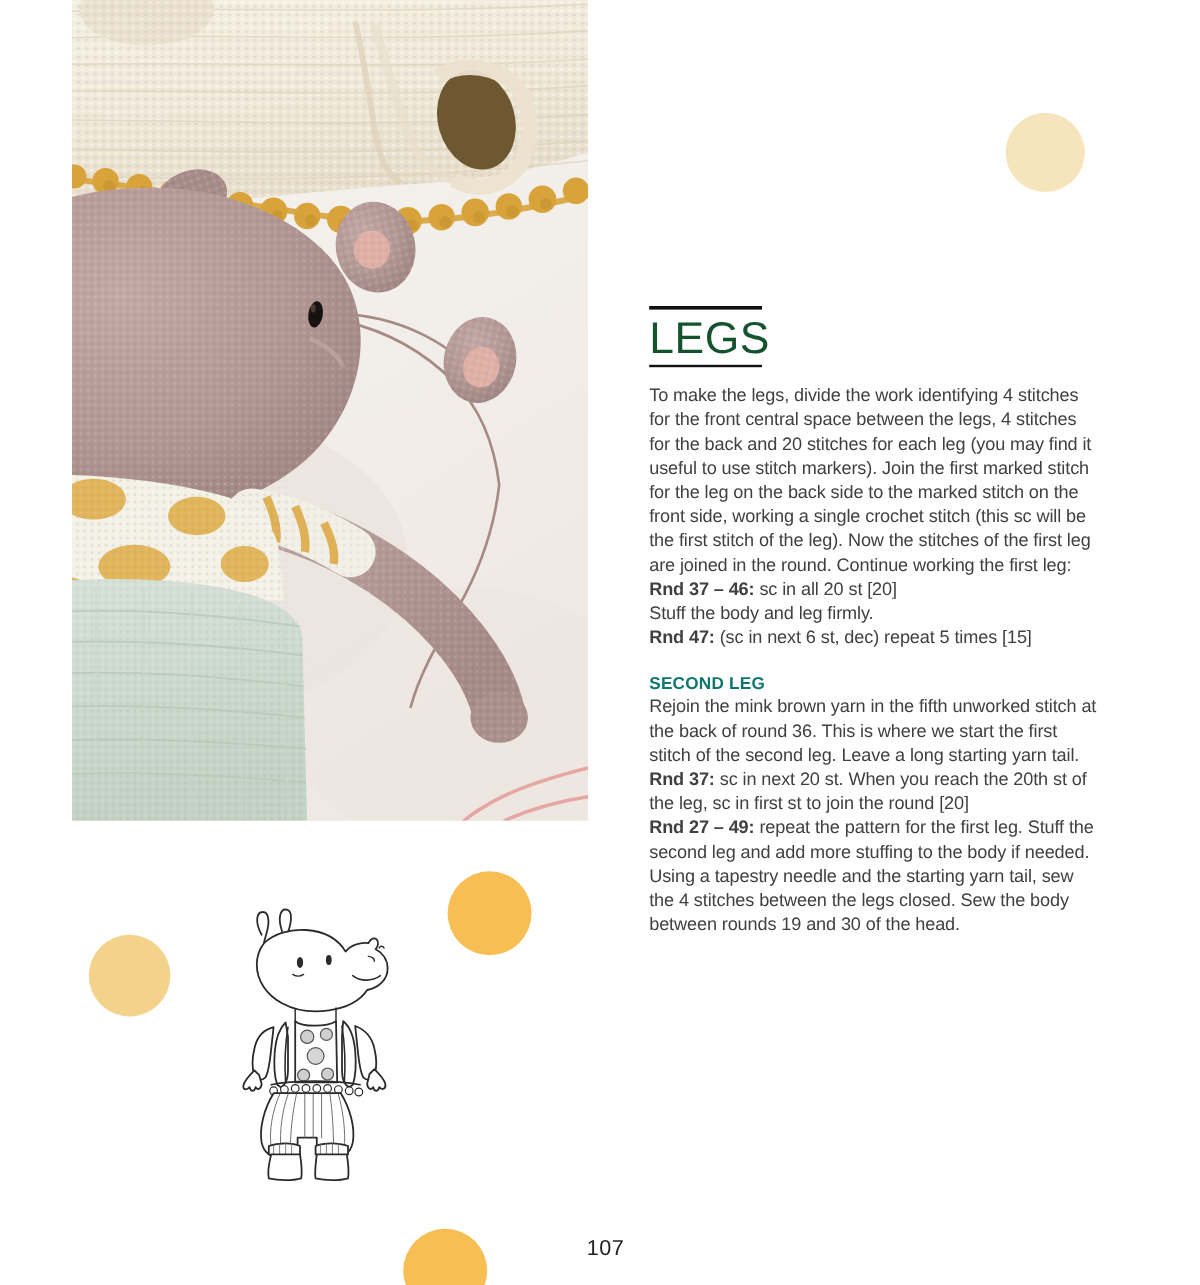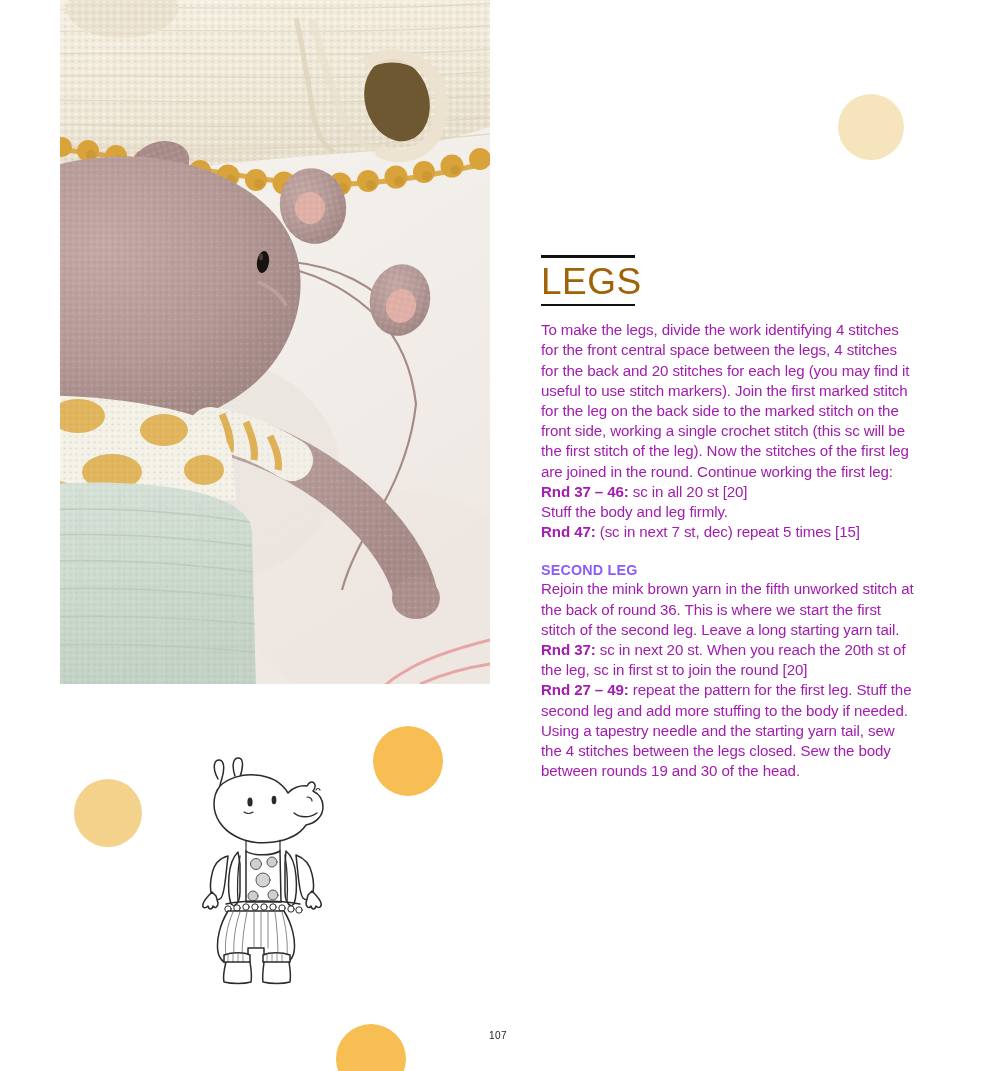--- a/index.html
+++ b/index.html
@@ -67,48 +67,48 @@
     width: 94px;
     margin-top: 1px;
   }
   #legs-title {
     font-size: 37px;
     font-weight: 400;
     letter-spacing: 0.5px;
     line-height: 1.06;
     margin: 0;
     padding: 0 0 2px 0;
-    color: #a16207;
+    color: #14532d;
   }
 
   .body-text {
     font-size: 15.1px;
     line-height: 20.2px;
     margin: 0;
-    color: #a21caf;
+    color: #404040;
     letter-spacing: -0.1px;
   }
   .body-text b, .rnd-label { font-weight: bold; }
 
   .para-gap { height: 20px; }
 
   .subhead {
     font-size: 14.3px;
     font-weight: bold;
     letter-spacing: 0.2px;
     margin: 0 0 1px 0;
-    color: #8b5cf6;
+    color: #0f766e;
   }
 
   
   #page-number {
     position: absolute;
     left: 489px;
     top: 1030px;
-    font-size: 10px;
+    font-size: 18px;
     color: #222222;
     letter-spacing: 0.4px;
   }
 </style>
 </head>
 <body>
 
 <div id="photo">
   <svg viewBox="0 0 430 684" preserveAspectRatio="none">
     <defs>
@@ -432,21 +432,21 @@
     <h1 id="legs-title">LEGS</h1>
     <div class="rule-bottom"></div>
   </div>
 
   <p class="body-text">To make the legs, divide the work identifying 4 stitches for the front central space between the legs, 4 stitches for the back and 20 stitches for each leg (you may find it useful to use stitch markers). Join the first marked stitch for the leg on the back side to the marked stitch on the front side, working a single crochet stitch (this sc will be the first stitch of the leg). Now the stitches of the first leg are joined in the round. Continue working the first leg:</p>
 
   <p class="body-text"><b class="rnd-label">Rnd 37 – 46:</b><span> sc in all 20 st [20]</span></p>
 
   <p class="body-text">Stuff the body and leg firmly.</p>
 
-  <p class="body-text"><b class="rnd-label">Rnd 47:</b><span> (sc in next 7 st, dec) repeat 5 times [15]</span></p>
+  <p class="body-text"><b class="rnd-label">Rnd 47:</b><span> (sc in next 6 st, dec) repeat 5 times [15]</span></p>
 
 
 
 
   <div class="para-gap"></div>
 
   <h2 class="subhead">SECOND LEG</h2>
 
   <p class="body-text">Rejoin the mink brown yarn in the fifth unworked stitch at the back of round 36. This is where we start the first stitch of the second leg. Leave a long starting yarn tail.</p>
 

